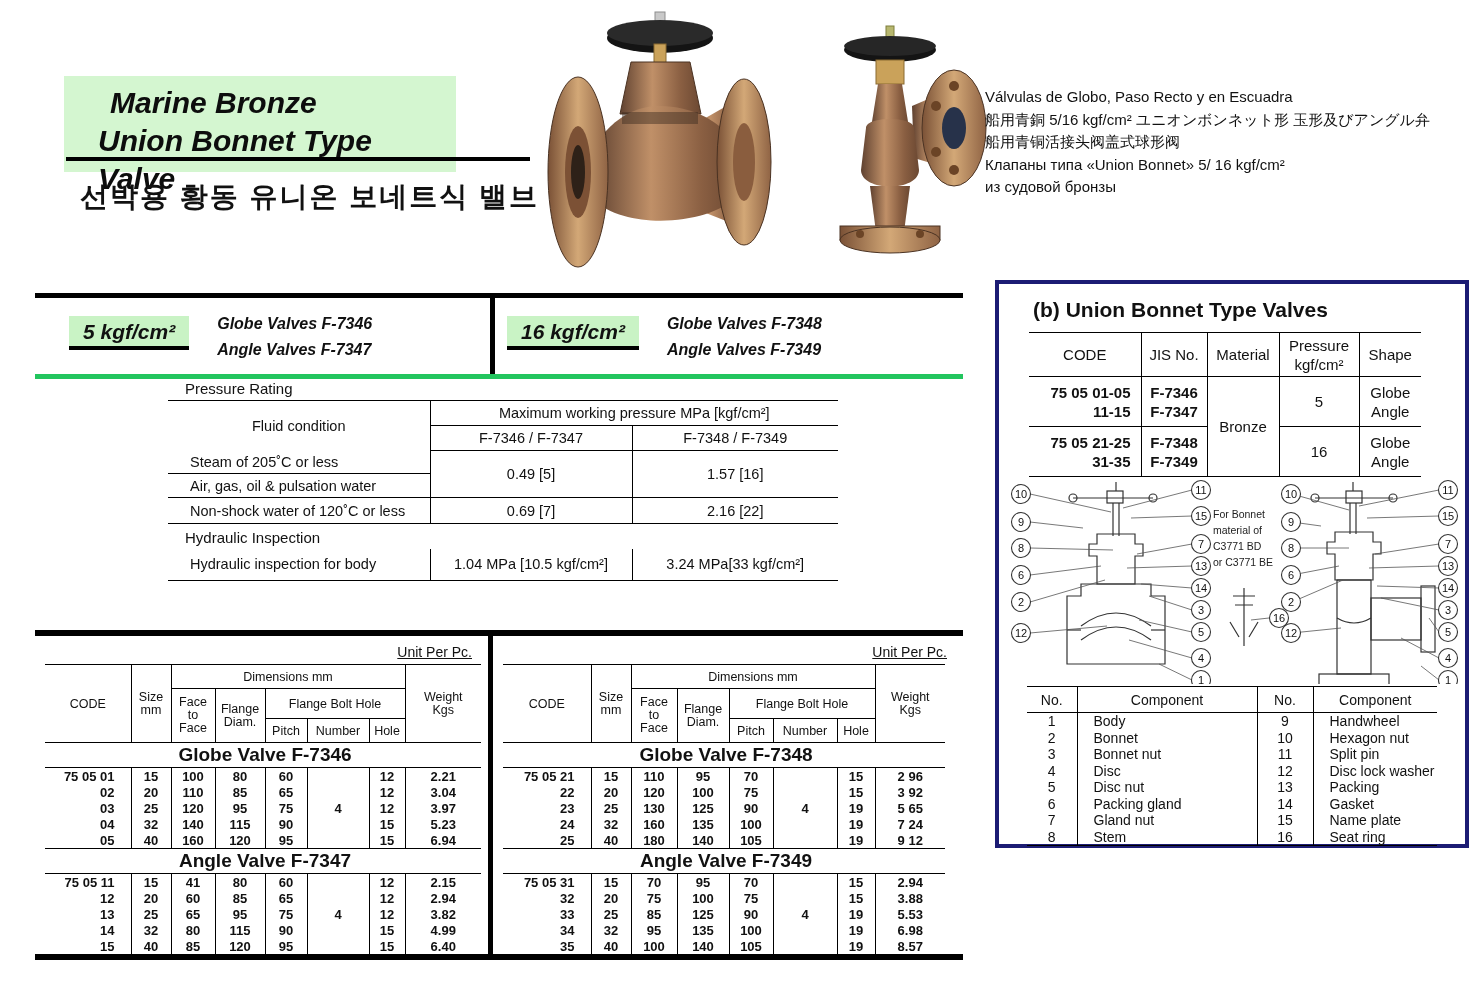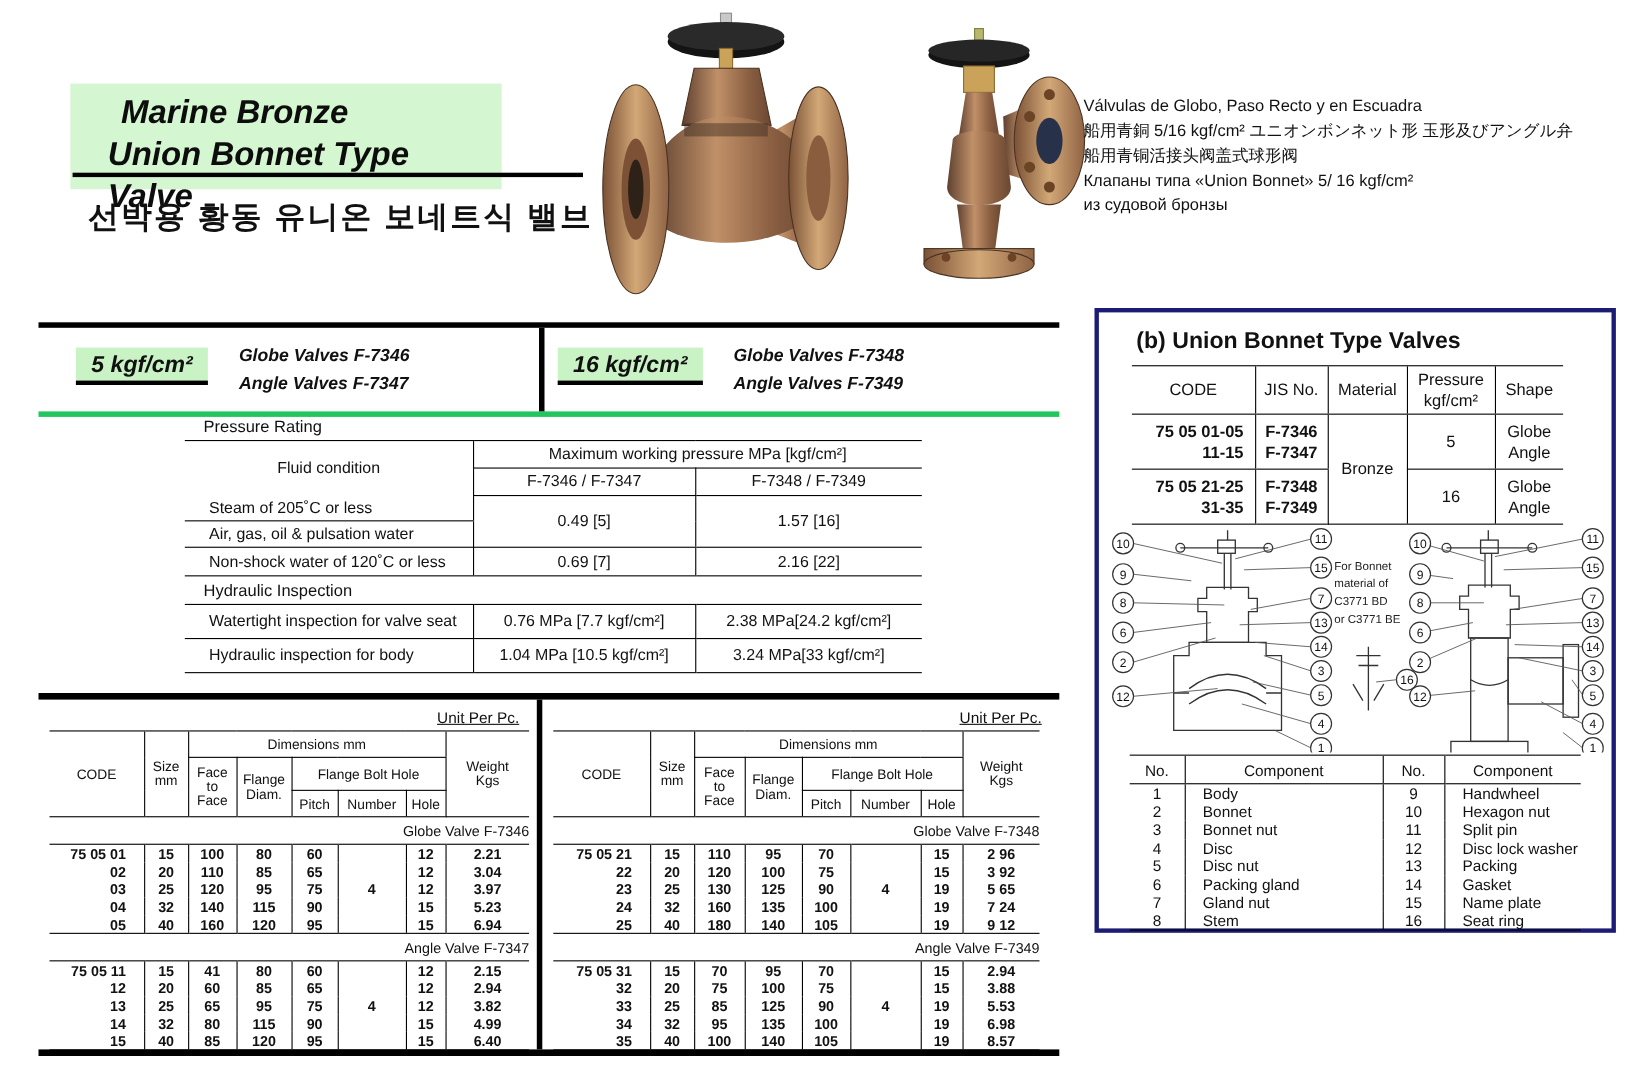--- a/index.html
+++ b/index.html
@@ -44,21 +44,21 @@
   .bottom{left:35px;top:630px;width:928px;height:330px;border-top:6px solid #000;border-bottom:6px solid #000;
           box-sizing:border-box;display:flex;}
   .bhalf{box-sizing:border-box;}
   .bhalf.left{width:458px;border-right:5px solid #000;}
   .bhalf.right{flex:1;}
   .unit{text-align:right;font-size:14px;padding:8px 16px 4px 0;text-decoration:underline;}
   .dim{table-layout:fixed;margin-left:10px;font-size:12.5px;}
   .dim td{padding:0;text-align:center;vertical-align:middle;}
   .dim .pre{white-space:pre-line;line-height:13px;}
   .dim tr.hh1{height:24px;} .dim tr.hh2{height:30px;} .dim tr.hh3{height:24px;}
-  .dim tbody.lbl td{border:none;text-align:right;font-weight:normal;font-size:13px;height:24px;padding-left:4px;}
+  .dim tbody.lbl td{border:none;text-align:center;font-weight:bold;font-size:19px;height:24px;padding-left:4px;}
   .dim tbody.data td{font-weight:bold;font-size:13px;height:16px;}
   .dim tbody.data td + td{border-left:1.4px solid #000;}
   .dim tbody.data tr:first-child td{border-top:1.4px solid #000;}
   .dim tbody.data tr:last-child td{border-bottom:1.4px solid #000;}
   .dim tbody.data td:first-child{text-align:right;padding-right:16px;}
 
   
   .panel{left:995px;top:280px;width:474px;height:568px;border:4px solid #1c1c74;background:#fff;box-sizing:border-box;}
   .panel-title{position:absolute;left:34px;top:14px;font-size:21px;font-weight:bold;}
   .spec{position:absolute;left:30px;top:48px;table-layout:fixed;font-size:15px;}
@@ -200,25 +200,20 @@
 
 <div class="abs sec-heading" style="left:185px;top:529px">Hydraulic Inspection</div>
 
 <table class="abs hy-table" style="left:168px;top:549px">
   <colgroup>
       <col style="width:262px">
       <col style="width:202px">
       <col style="width:206px">
     </colgroup>
   <tbody>
-      <tr class="h31">
-    <td class="bt bb tleft">Watertight inspection for valve seat</td>
-    <td class="bt bb bl">0.76 MPa [7.7 kgf/cm²]</td>
-    <td class="bt bb bl">2.38  MPa[24.2 kgf/cm²]</td>
-  </tr>
   <tr class="h31">
     <td class="bb tleft">Hydraulic inspection for body</td>
     <td class="bb bl">1.04 MPa [10.5 kgf/cm²]</td>
     <td class="bb bl">3.24  MPa[33 kgf/cm²]</td>
   </tr>
 </tbody>
   </table>
 
 <div class="abs bottom">
   <div class="bhalf left">

